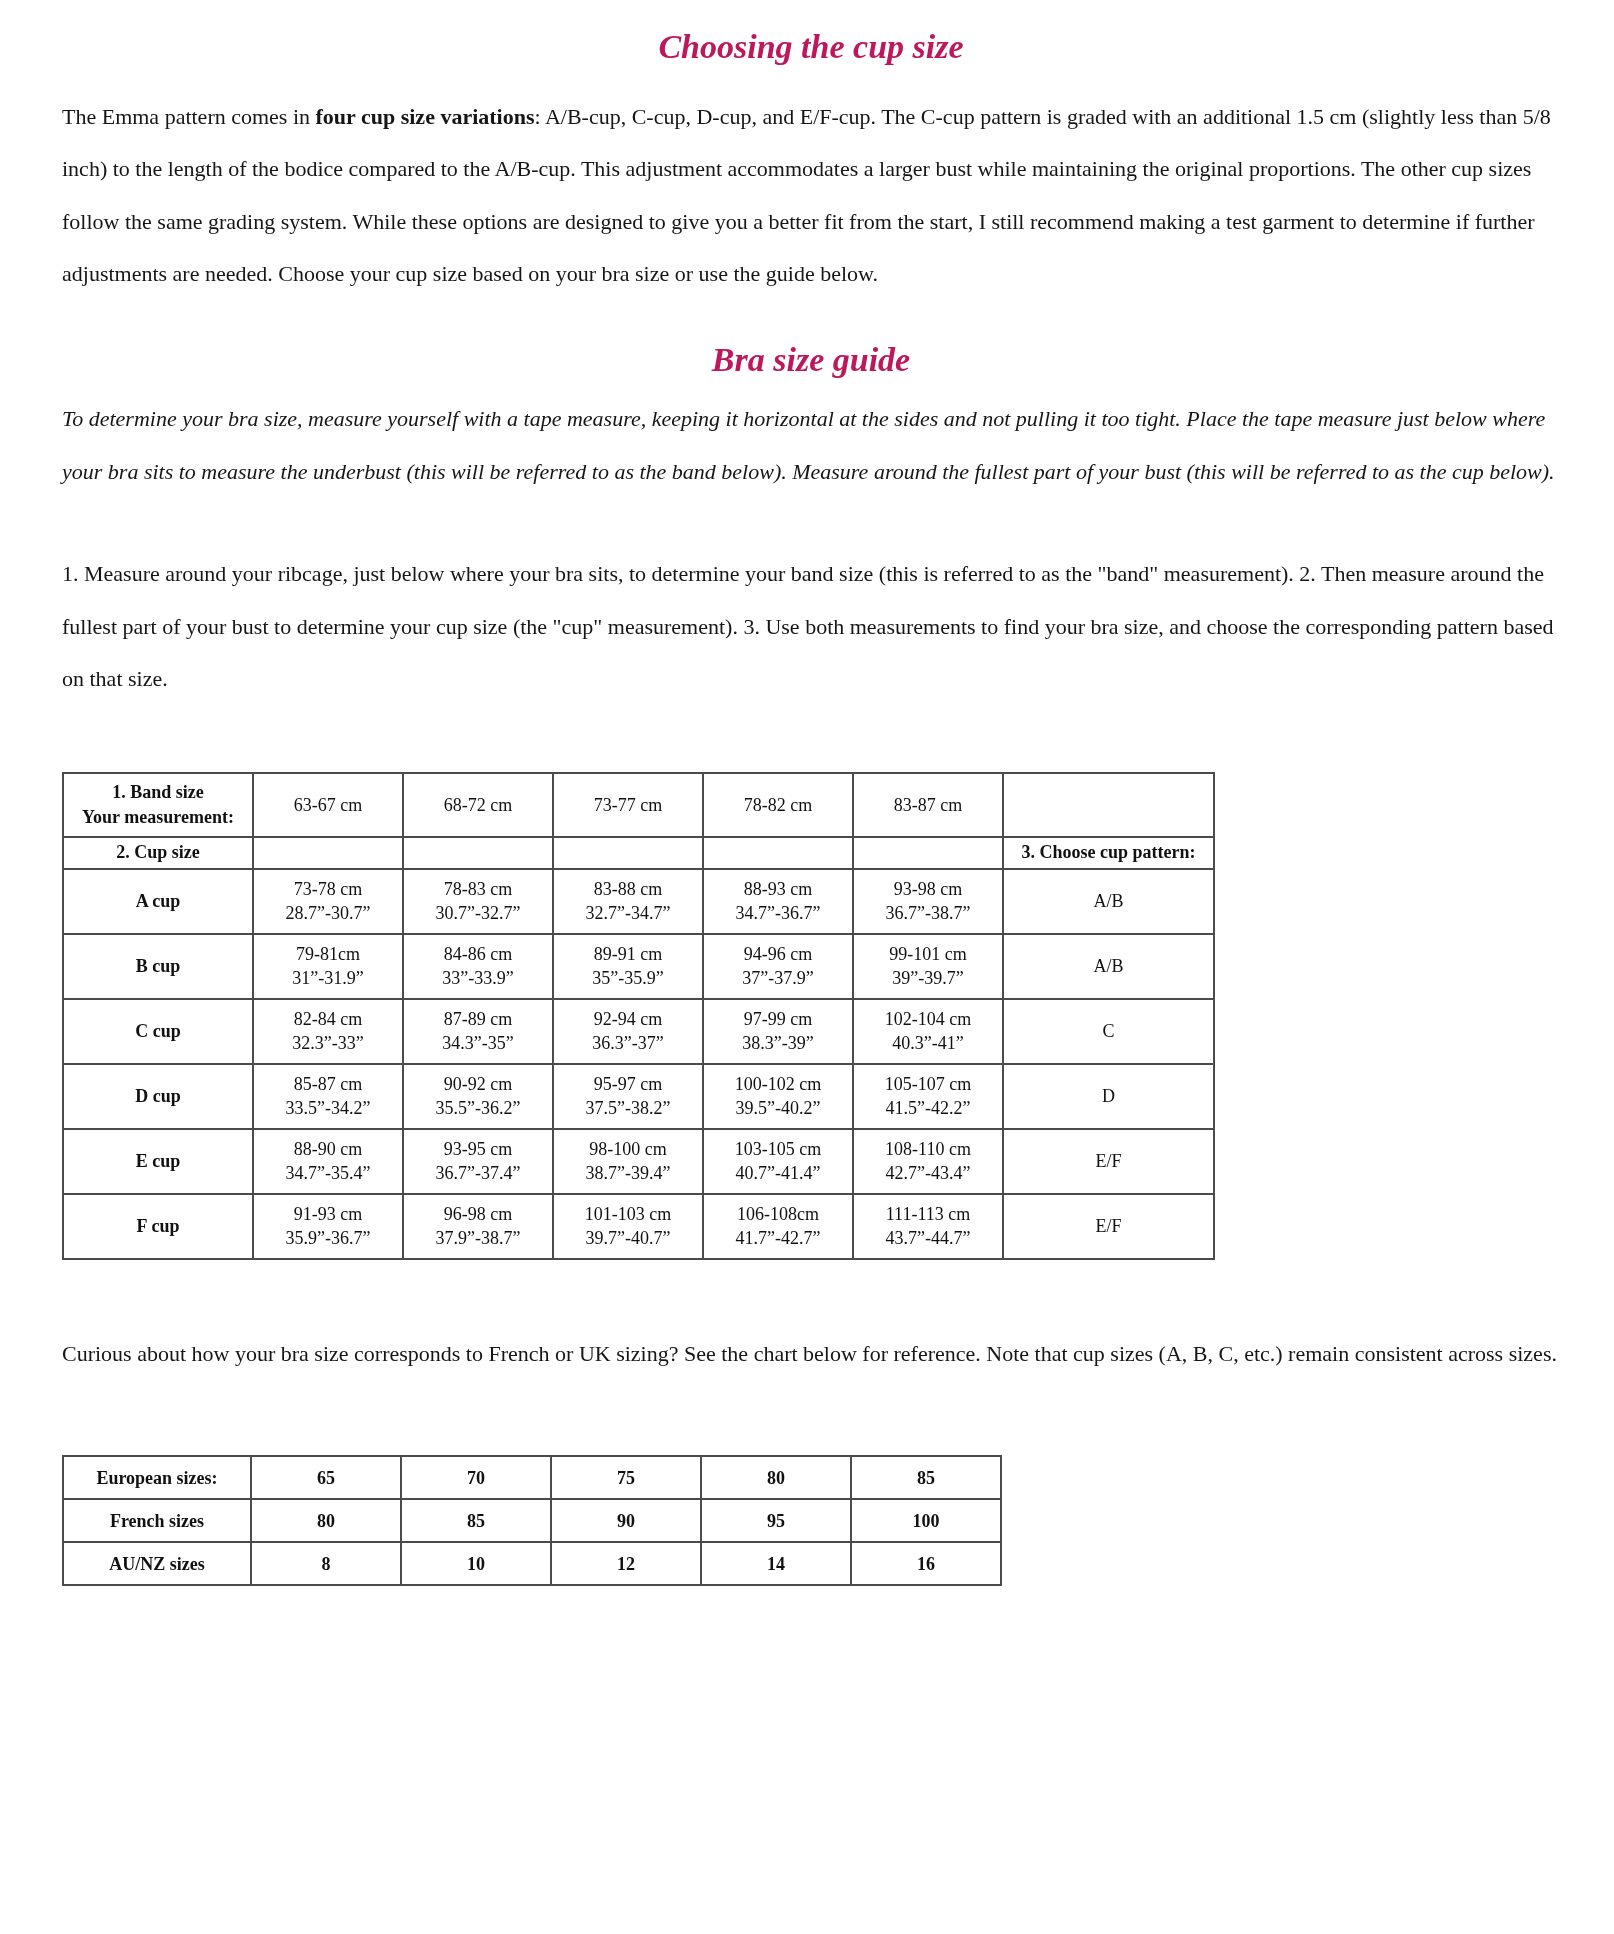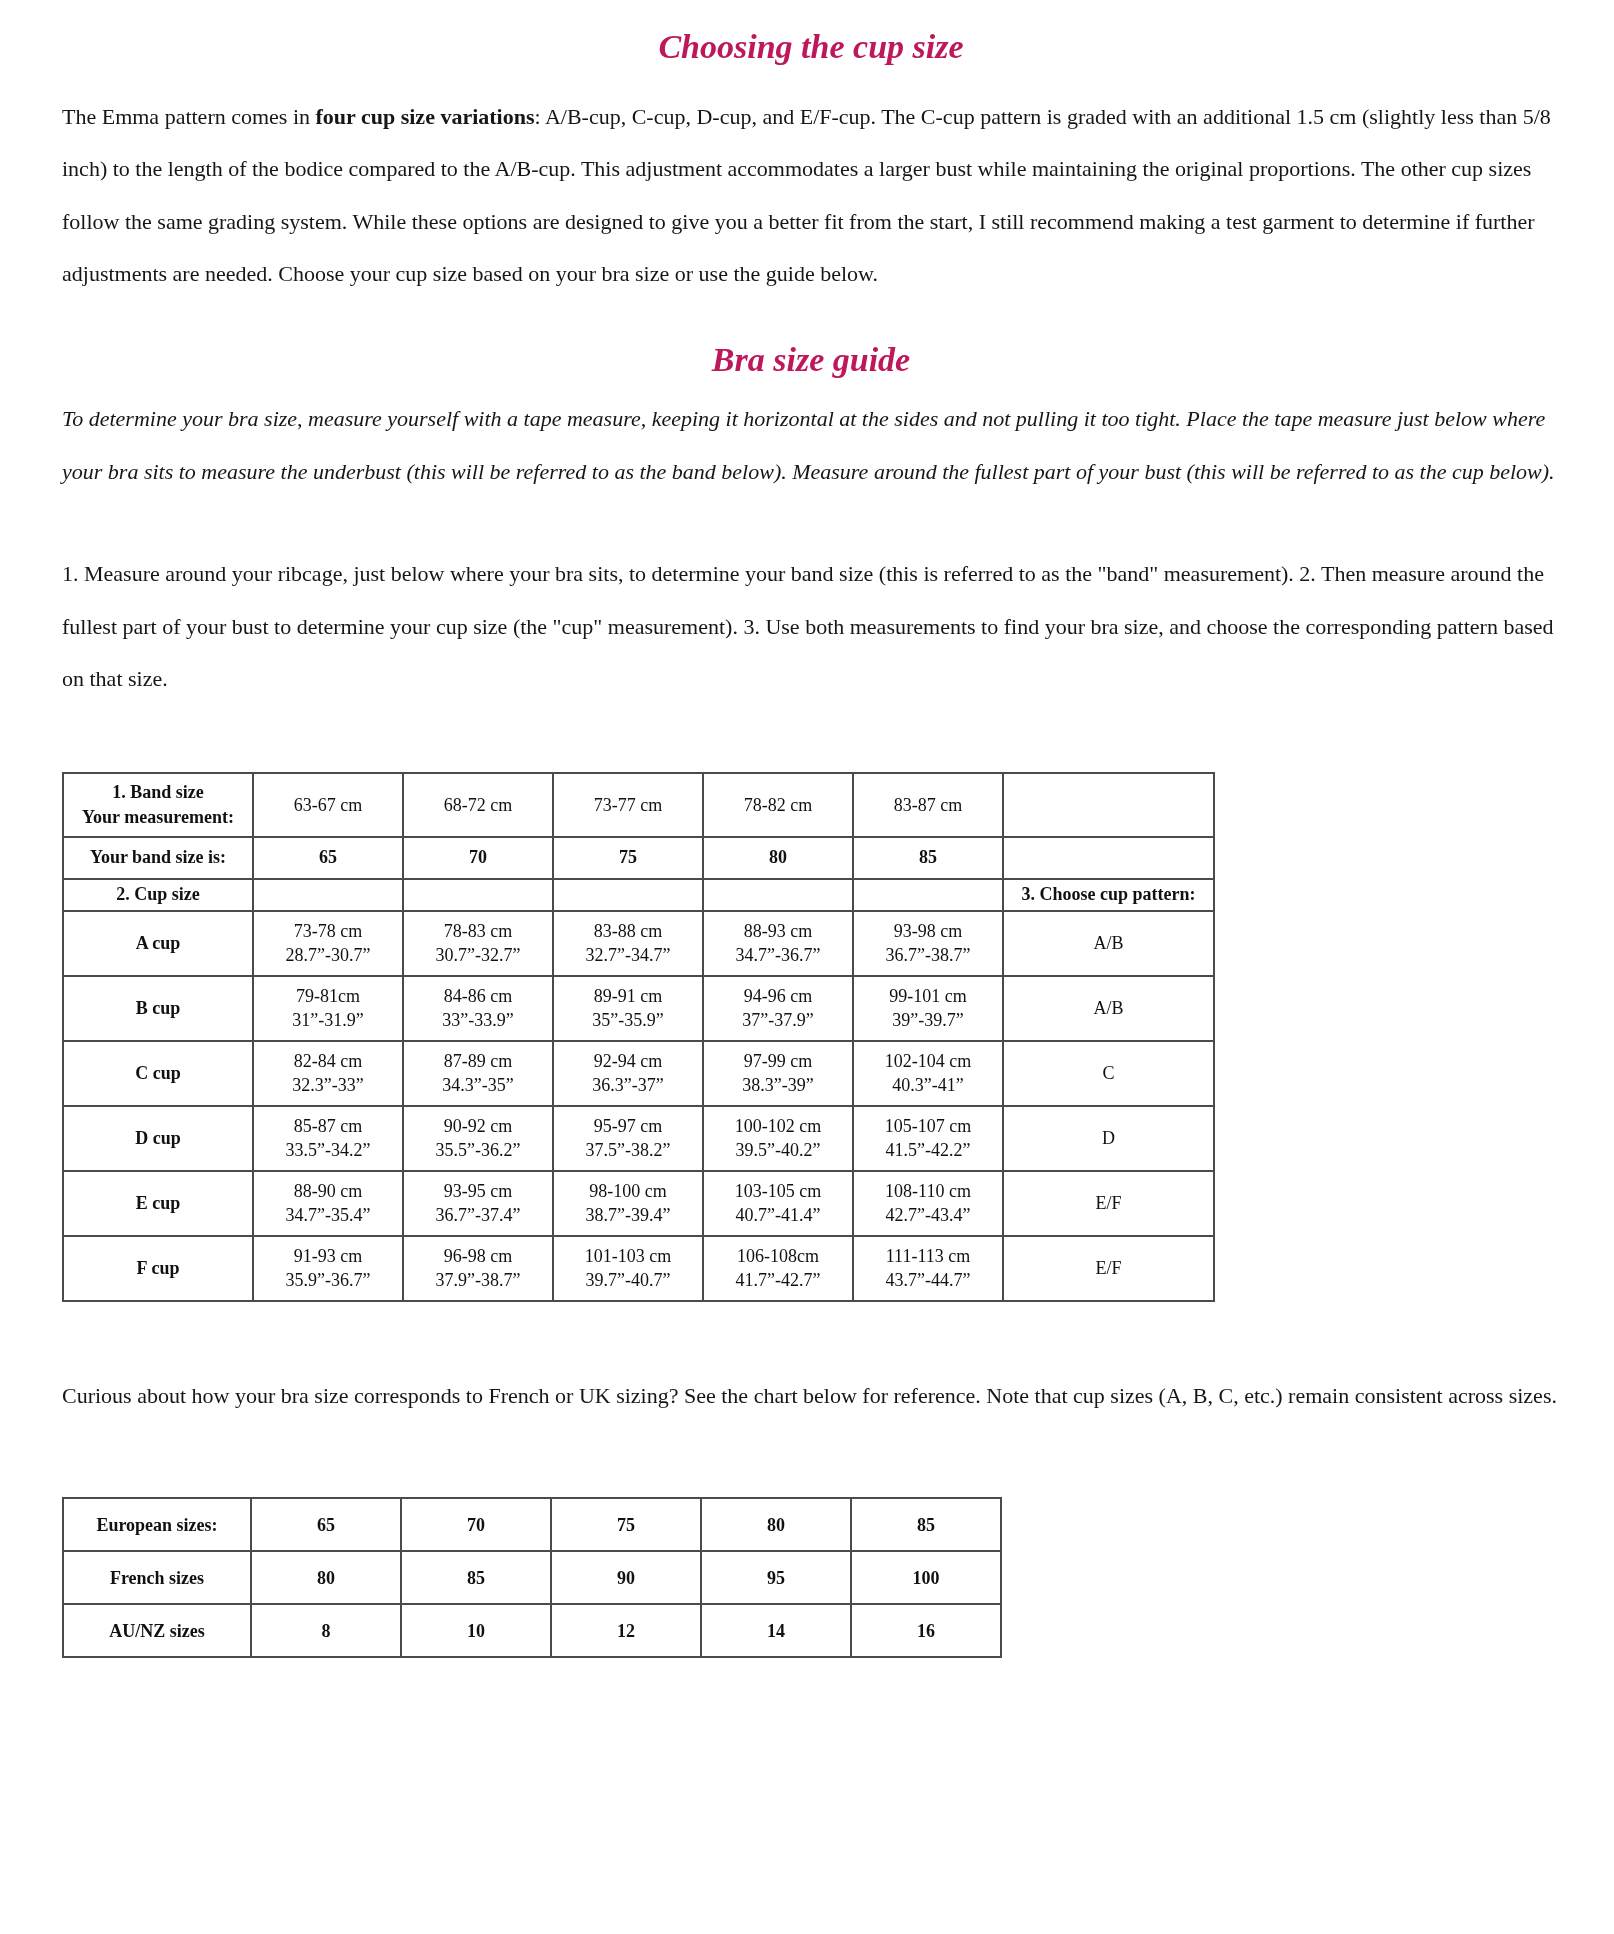--- a/index.html
+++ b/index.html
@@ -57,21 +57,21 @@
   .t1 .r-header td { height: 64px; }
   .t1 .r-band td   { height: 42px; }
   .t1 .r-cupsel td { height: 32px; }
   .t1 .r-cup td    { height: 65px; }
   .t1 .lbl { font-weight: bold; font-size: 18px; line-height: 25px; }
   .t1 .val { font-weight: normal; font-size: 18px; line-height: 24px; }
   .t1 .num { font-weight: bold; font-size: 18px; }
   .t1 .cell-2line div { line-height: 24px; }
   
   table.t2 td {
-    height: 53px;
+    height: 43px;
     font-size: 18px;
     font-weight: bold;
     line-height: 22px;
   }
 </style>
 </head>
 <body>
 
 <div class="page">
 
@@ -101,29 +101,20 @@
           <div>1. Band size</div>
           <div>Your measurement:</div>
         </td>
         <td class="val">63-67 cm</td>
         <td class="val">68-72 cm</td>
         <td class="val">73-77 cm</td>
         <td class="val">78-82 cm</td>
         <td class="val">83-87 cm</td>
         <td class="val"></td>
       </tr>
-      <tr class="r-band">
-        <td class="lbl">Your band size is:</td>
-        <td class="num">65</td>
-        <td class="num">70</td>
-        <td class="num">75</td>
-        <td class="num">80</td>
-        <td class="num">85</td>
-        <td class="val"></td>
-      </tr>
       <tr class="r-cupsel">
         <td class="lbl">2. Cup size</td>
         <td></td>
         <td></td>
         <td></td>
         <td></td>
         <td></td>
         <td class="lbl">3. Choose cup pattern:</td>
       </tr>
 

